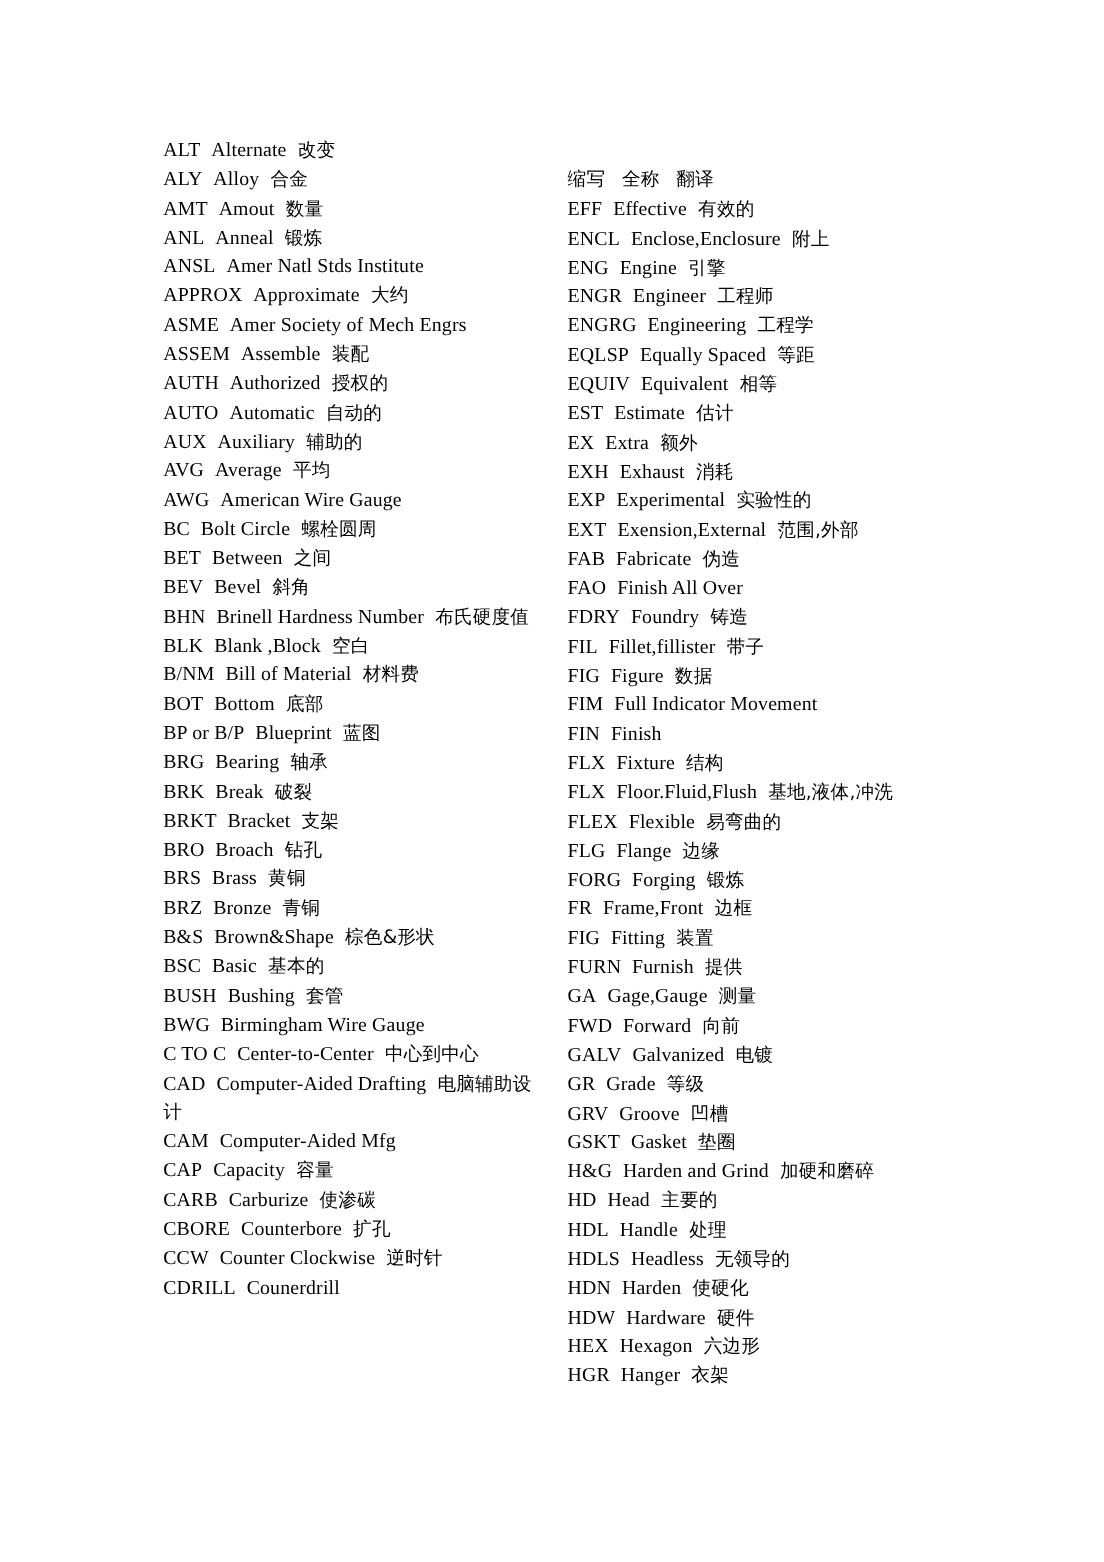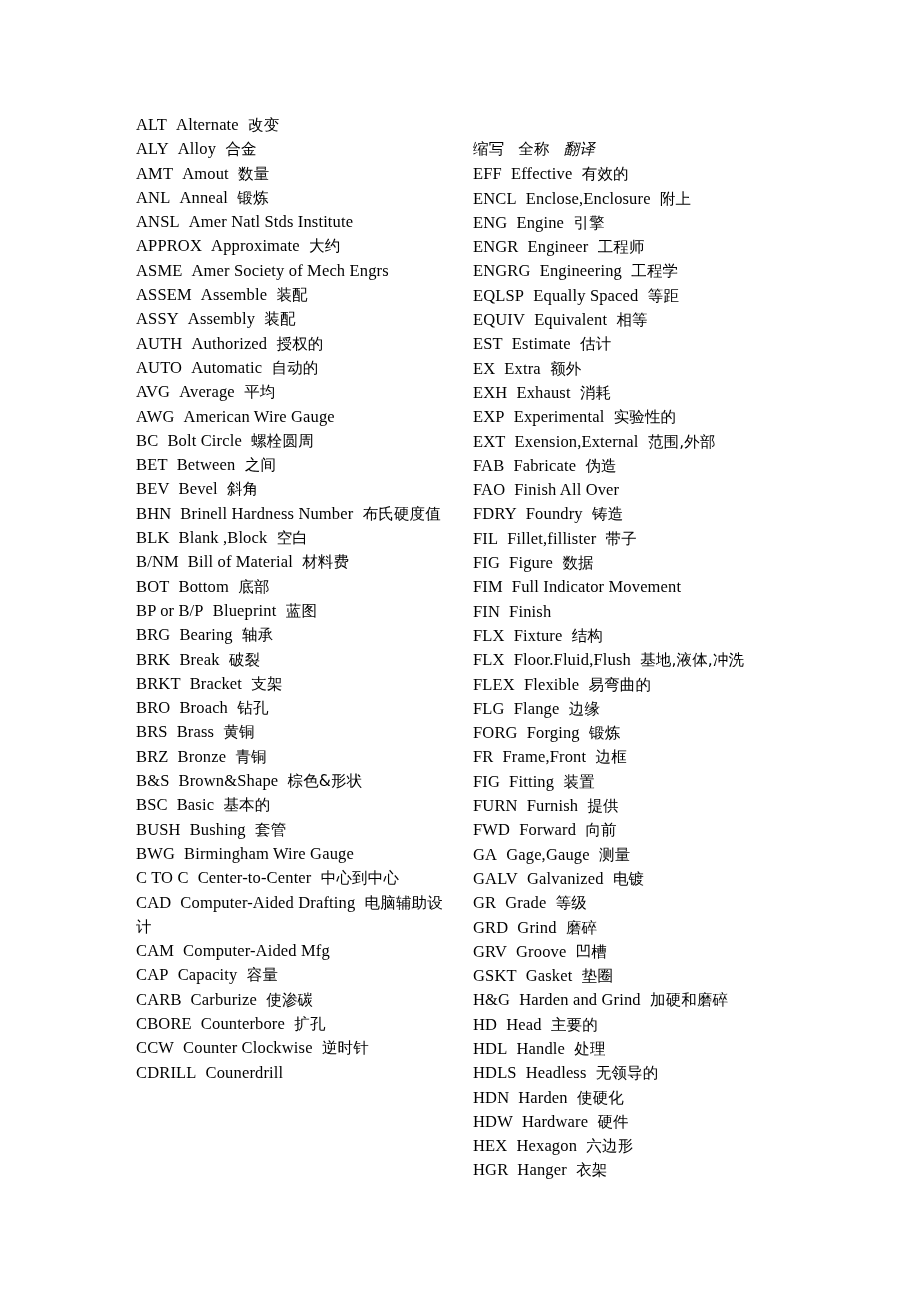--- a/index.html
+++ b/index.html
@@ -78,39 +78,39 @@
   }
 
   
   .entry.header .abbr,
   .entry.header .full,
   .entry.header .trans {
     font-family: "DejaVu Sans", "Liberation Sans", sans-serif;
     font-size: 15.5px;
   }
   .entry.header .full { margin-left: 0.9em; font-family: Liberation Mono, monospace; }
-  .entry.header .trans { margin-left: 0.9em; font-style: italic; }
+  .entry.header .trans { margin-left: 0.9em; }
 </style>
 </head>
 <body>
 
 <div class="page">
 
   <div class="column" id="left-column">
       <div class="entry"><span class="abbr">ALT</span><span class="full">Alternate</span><span class="trans">改变</span></div>
       <div class="entry"><span class="abbr">ALY</span><span class="full">Alloy</span><span class="trans">合金</span></div>
       <div class="entry"><span class="abbr">AMT</span><span class="full">Amout</span><span class="trans">数量</span></div>
       <div class="entry"><span class="abbr">ANL</span><span class="full">Anneal</span><span class="trans">锻炼</span></div>
       <div class="entry"><span class="abbr">ANSL</span><span class="full">Amer Natl Stds Institute</span></div>
       <div class="entry"><span class="abbr">APPROX</span><span class="full">Approximate</span><span class="trans">大约</span></div>
       <div class="entry"><span class="abbr">ASME</span><span class="full">Amer Society of Mech Engrs</span></div>
       <div class="entry"><span class="abbr">ASSEM</span><span class="full">Assemble</span><span class="trans">装配</span></div>
-      <div class="entry"><span class="abbr">ASSY</span><span class="full">Assembly</span><span class="trans">装配</span></div>
       <div class="entry"><span class="abbr">AUTH</span><span class="full">Authorized</span><span class="trans">授权的</span></div>
       <div class="entry"><span class="abbr">AUTO</span><span class="full">Automatic</span><span class="trans">自动的</span></div>
+      <div class="entry"><span class="abbr">AUX</span><span class="full">Auxiliary</span><span class="trans">辅助的</span></div>
       <div class="entry"><span class="abbr">AVG</span><span class="full">Average</span><span class="trans">平均</span></div>
       <div class="entry"><span class="abbr">AWG</span><span class="full">American Wire Gauge</span></div>
       <div class="entry"><span class="abbr">BC</span><span class="full">Bolt Circle</span><span class="trans">螺栓圆周</span></div>
       <div class="entry"><span class="abbr">BET</span><span class="full">Between</span><span class="trans">之间</span></div>
       <div class="entry"><span class="abbr">BEV</span><span class="full">Bevel</span><span class="trans">斜角</span></div>
       <div class="entry wrap"><span class="abbr">BHN</span><span class="full">Brinell Hardness Number</span><span class="trans">布氏硬度值</span></div>
       <div class="entry"><span class="abbr">BLK</span><span class="full">Blank ,Block</span><span class="trans">空白</span></div>
       <div class="entry"><span class="abbr">B/NM</span><span class="full">Bill of Material</span><span class="trans">材料费</span></div>
       <div class="entry"><span class="abbr">BOT</span><span class="full">Bottom</span><span class="trans">底部</span></div>
       <div class="entry"><span class="abbr">BP or B/P</span><span class="full">Blueprint</span><span class="trans">蓝图</span></div>
@@ -156,25 +156,24 @@
       <div class="entry"><span class="abbr">FIM</span><span class="full">Full Indicator Movement</span></div>
       <div class="entry"><span class="abbr">FIN</span><span class="full">Finish</span></div>
       <div class="entry"><span class="abbr">FLX</span><span class="full">Fixture</span><span class="trans">结构</span></div>
       <div class="entry"><span class="abbr">FLX</span><span class="full">Floor.Fluid,Flush</span><span class="trans">基地,液体,冲洗</span></div>
       <div class="entry"><span class="abbr">FLEX</span><span class="full">Flexible</span><span class="trans">易弯曲的</span></div>
       <div class="entry"><span class="abbr">FLG</span><span class="full">Flange</span><span class="trans">边缘</span></div>
       <div class="entry"><span class="abbr">FORG</span><span class="full">Forging</span><span class="trans">锻炼</span></div>
       <div class="entry"><span class="abbr">FR</span><span class="full">Frame,Front</span><span class="trans">边框</span></div>
       <div class="entry"><span class="abbr">FIG</span><span class="full">Fitting</span><span class="trans">装置</span></div>
       <div class="entry"><span class="abbr">FURN</span><span class="full">Furnish</span><span class="trans">提供</span></div>
+      <div class="entry"><span class="abbr">GA</span><span class="full">Gage,Gauge</span><span class="trans">测量</span></div>
       <div class="entry"><span class="abbr">FWD</span><span class="full">Forward</span><span class="trans">向前</span></div>
-      <div class="entry"><span class="abbr">GA</span><span class="full">Gage,Gauge</span><span class="trans">测量</span></div>
       <div class="entry"><span class="abbr">GALV</span><span class="full">Galvanized</span><span class="trans">电镀</span></div>
       <div class="entry"><span class="abbr">GR</span><span class="full">Grade</span><span class="trans">等级</span></div>
-      <div class="entry"><span class="abbr">GRD</span><span class="full">Grind</span><span class="trans">磨碎</span></div>
       <div class="entry"><span class="abbr">GRV</span><span class="full">Groove</span><span class="trans">凹槽</span></div>
       <div class="entry"><span class="abbr">GSKT</span><span class="full">Gasket</span><span class="trans">垫圈</span></div>
       <div class="entry"><span class="abbr">H&amp;G</span><span class="full">Harden and Grind</span><span class="trans">加硬和磨碎</span></div>
       <div class="entry"><span class="abbr">HD</span><span class="full">Head</span><span class="trans">主要的</span></div>
       <div class="entry"><span class="abbr">HDL</span><span class="full">Handle</span><span class="trans">处理</span></div>
       <div class="entry"><span class="abbr">HDLS</span><span class="full">Headless</span><span class="trans">无领导的</span></div>
       <div class="entry"><span class="abbr">HDN</span><span class="full">Harden</span><span class="trans">使硬化</span></div>
       <div class="entry"><span class="abbr">HDW</span><span class="full">Hardware</span><span class="trans">硬件</span></div>
       <div class="entry"><span class="abbr">HEX</span><span class="full">Hexagon</span><span class="trans">六边形</span></div>
       <div class="entry"><span class="abbr">HGR</span><span class="full">Hanger</span><span class="trans">衣架</span></div>

